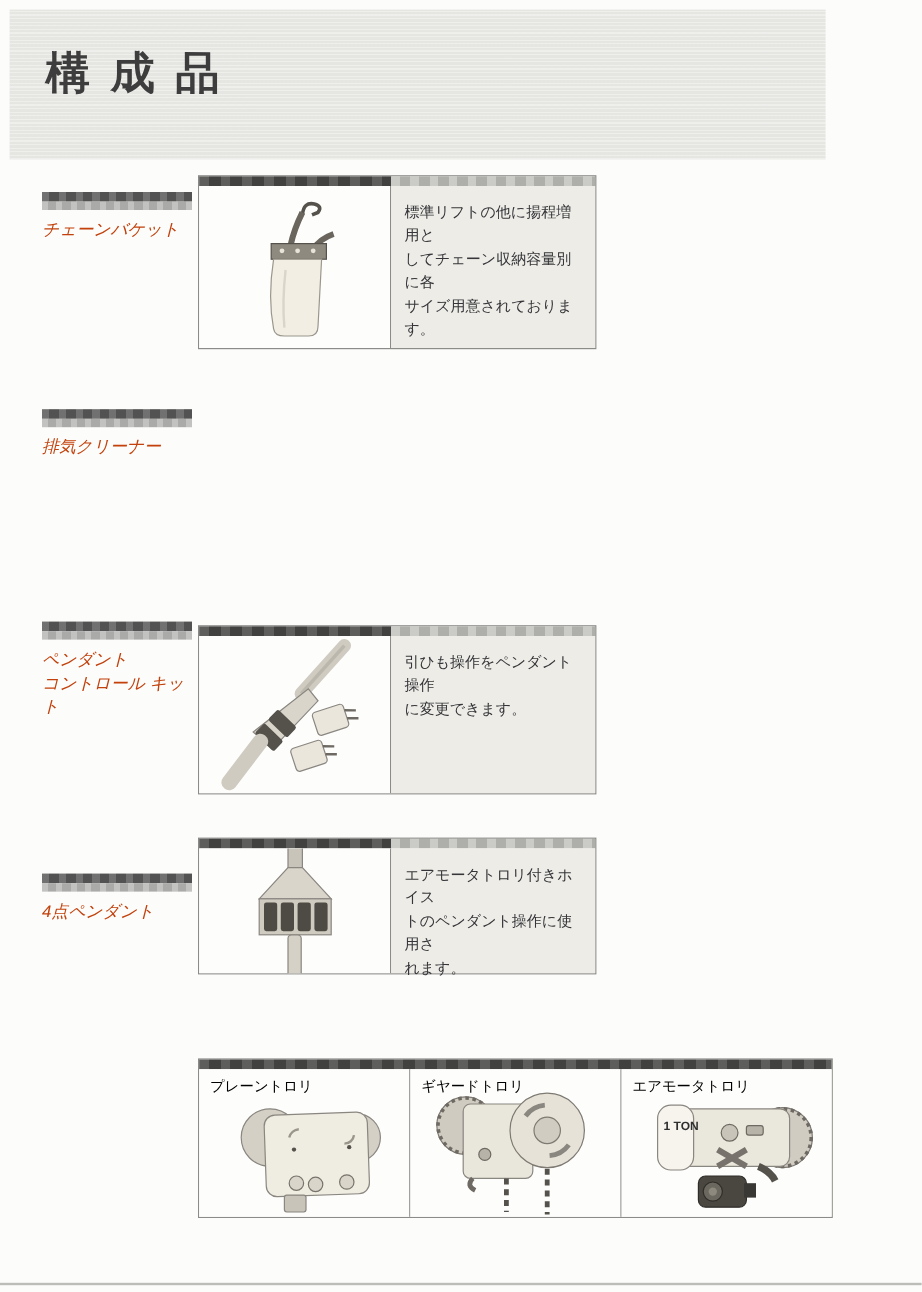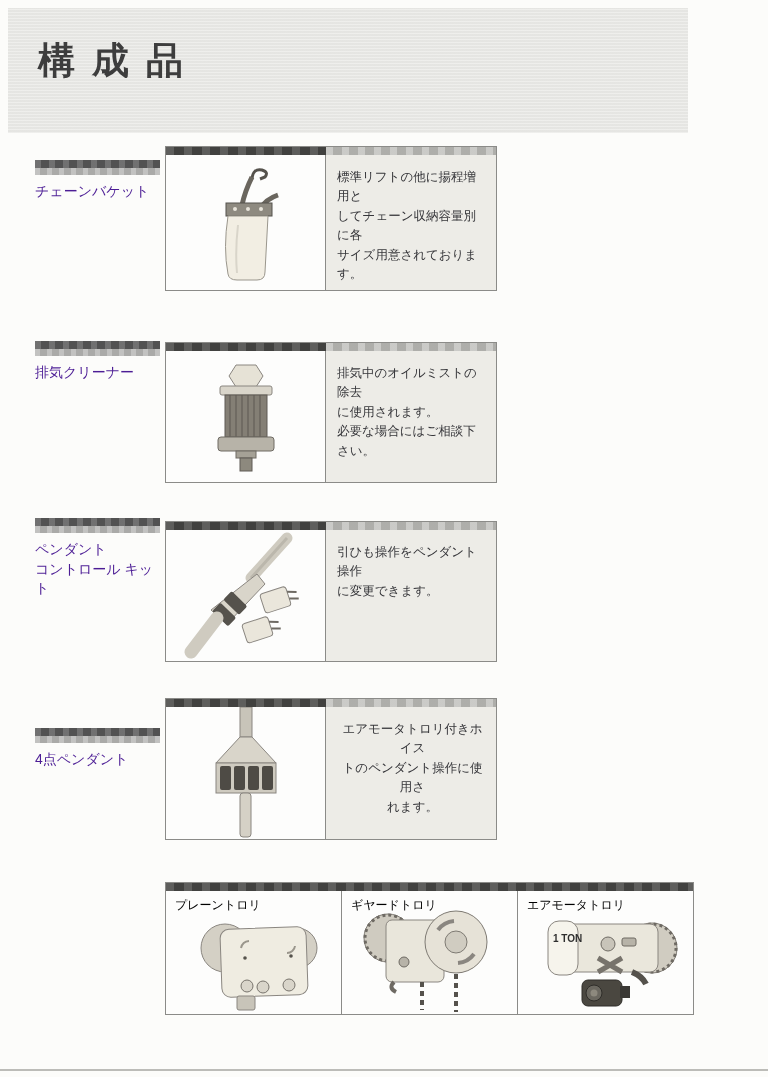--- a/index.html
+++ b/index.html
@@ -26,21 +26,21 @@
   }
 
   
   .label-col { position:absolute; left:35px; width:125px; }
   .bar-dark  { height:8px; background:#5d5d5d;
     background-image:repeating-linear-gradient(90deg, rgba(255,255,255,.12) 0 6px, rgba(0,0,0,.12) 6px 14px); }
   .bar-light { height:7px; background:#b3b3b1;
     background-image:repeating-linear-gradient(90deg, rgba(255,255,255,.2) 0 5px, rgba(0,0,0,.05) 5px 12px); }
   .label-text {
     margin-top:7px; font-size:14px; line-height:1.4;
-    color:#4c1d95; white-space:pre-line;
+    color:#c2410c; white-space:pre-line;font-style:italic;
   }
   .note-text {
     margin-top:14px; font-size:12.5px; line-height:1.6;
     color:#3a3a3a; white-space:pre-line;
   }
 
   
   .content-box {
     position:absolute; left:165px; width:332px;
     border:1px solid #8b8b88; background:#fdfdfc;
@@ -73,21 +73,21 @@
   }
   .trolley-cell:last-child { border-right:none; }
   .cell-label { position:absolute; top:6px; left:9px; font-size:12px; color:#000000; white-space:nowrap; }
 
   .bottom-line { position:absolute; left:0; top:1069px; width:768px; height:2px; background:#bcbcb8; }
 
   
   .sec1-label { top:160px; }  .sec1-box { top:146px; height:145px; }
   .sec2-label { top:341px; }  .sec2-box { top:342px; height:141px; }
   .sec3-label { top:518px; }  .sec3-box { top:521px; height:141px; }
-  .sec4-label { top:696px;margin-top:32px; }  .sec4-box { top:698px; height:142px;text-align:center; }
+  .sec4-label { top:696px;margin-top:32px; }  .sec4-box { top:698px; height:114px; }
   .sec5-label { top:878px; }
 </style>
 </head>
 <body>
 
 <div class="page">
 
   <div class="header-band">
     <div class="page-title">構成品</div>
   </div>
@@ -121,44 +121,20 @@
 してチェーン収納容量別に各
 サイズ用意されております。</p>
       </div>
     </div>
   </div>
 
   <div class="label-col sec2-label">
     <div class="bar-dark"></div>
     <div class="bar-light"></div>
     <div class="label-text">排気クリーナー</div>
-  </div>
-  <div class="content-box sec2-box">
-    <div class="topbar">
-      <div class="tb-dark"></div>
-      <div class="tb-light"></div>
-    </div>
-    <div class="box-body">
-      <div class="img-cell">
-        <svg width="112" height="120" viewBox="0 0 112 120">
-          <polygon points="46,8 66,8 73,19 66,30 46,30 39,19" fill="#e6e2d6" stroke="#8a8680"></polygon>
-          <rect x="30" y="29" width="52" height="9" rx="2" fill="#d9d5ca" stroke="#8a8680"></rect>
-          <rect x="35" y="38" width="42" height="42" fill="#847f75" stroke="#5f5b54"></rect>
-          <path d="M40 38 v42 M46 38 v42 M52 38 v42 M58 38 v42 M64 38 v42 M70 38 v42" stroke="#5f5b54" stroke-width="1.5" opacity="0.7"></path>
-          <rect x="28" y="80" width="56" height="14" rx="3" fill="#b7b3a8" stroke="#6e6a63"></rect>
-          <rect x="46" y="94" width="20" height="7" fill="#a5a196" stroke="#6e6a63"></rect>
-          <rect x="50" y="101" width="12" height="13" fill="#8d897e" stroke="#5f5b54"></rect>
-        </svg>
-      </div>
-      <div class="text-cell">
-        <p>排気中のオイルミストの除去
-に使用されます。
-必要な場合にはご相談下さい。</p>
-      </div>
-    </div>
   </div>
 
   <div class="label-col sec3-label">
     <div class="bar-dark"></div>
     <div class="bar-light"></div>
     <div class="label-text">ペンダント
 コントロール キット</div>
   </div>
   <div class="content-box sec3-box">
     <div class="topbar">

